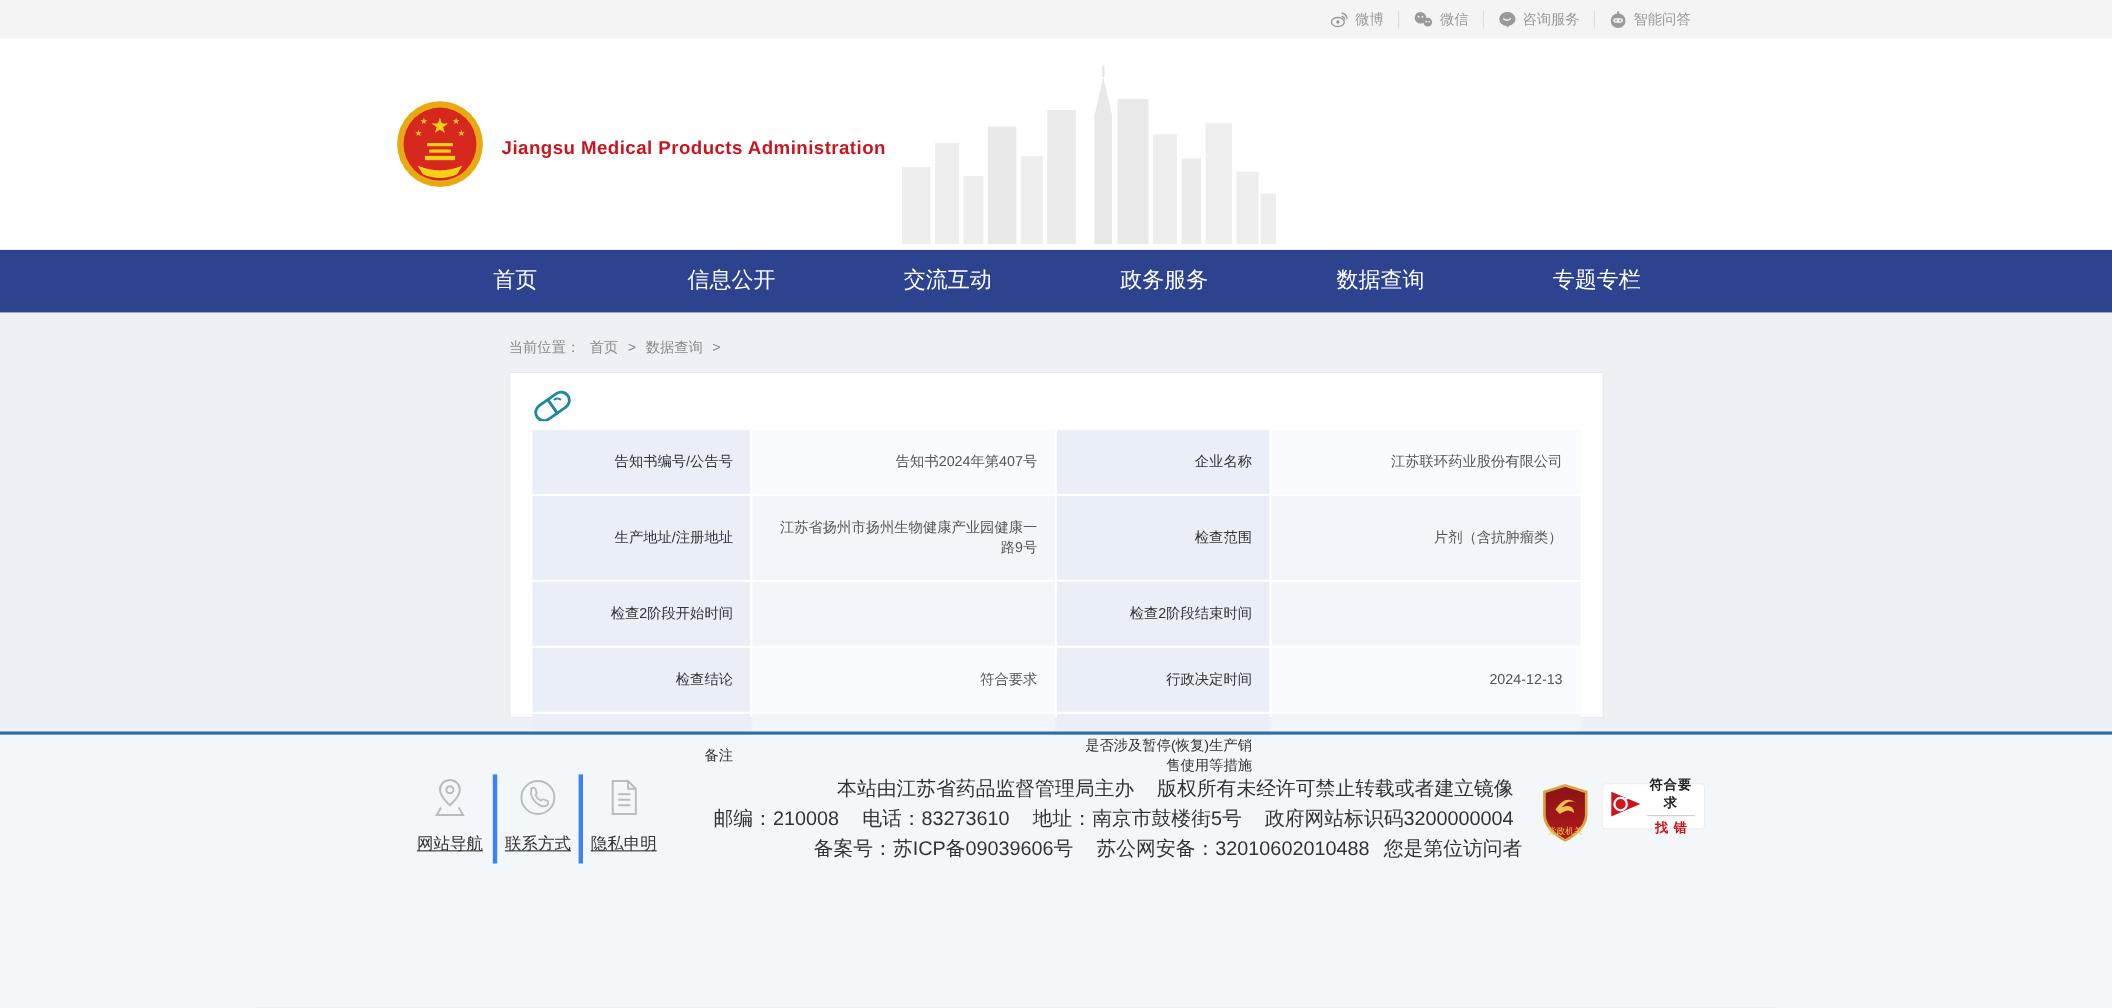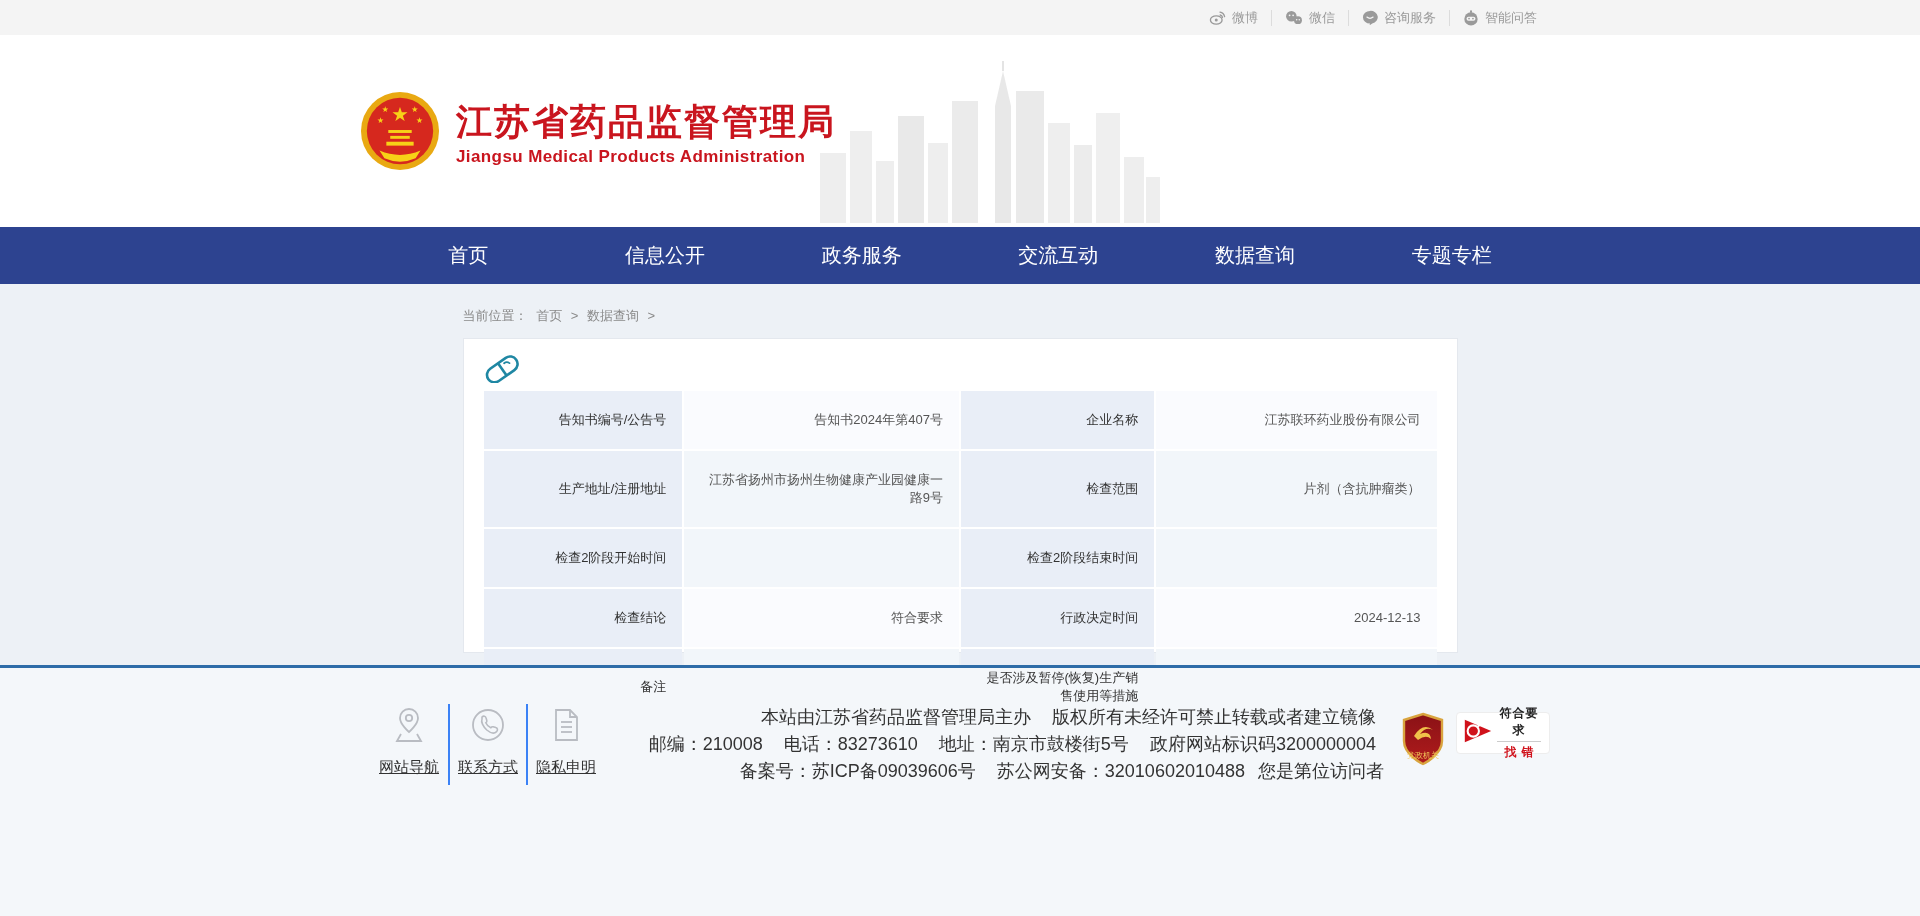--- a/index.html
+++ b/index.html
@@ -41,21 +41,21 @@
   td.lbl { background:#e9eef7; color:#333; text-align:right; }
   td.val { background:#fafbfe; color:#555; text-align:right; }
   tr.even td.val { background:#f2f6fa; }
 
   
   .footer-divider { height:3px; background:#2e6ca8; }
   .footer { height:248px; background:#f4f7fa; }
   .footer-inner { width:1180px; margin:0 auto; display:flex; padding-top:34px; }
   .footer-links { display:flex; margin-top:2px; }
   .footer-link { width:78px; text-align:center; cursor:pointer; padding:0 6px; }
-  .footer-link + .footer-link { border-left:2px solid #3b82f6; }
+  .footer-link + .footer-link { border-left:4px solid #3b82f6; }
   .footer-link .ic { height:42px; display:flex; align-items:center; justify-content:center; }
   .footer-link .lb { margin-top:12px; font-size:15px; color:#333;text-decoration:underline; }
   .footer-center { flex:1; text-align:right; font-size:18px; color:#333; line-height:27px; padding:0 16px; margin-top:2px; }
   .footer-center .seg { margin:0 8px; }
   .footer-badges { display:flex; align-items:flex-start; gap:10px; margin-top:10px; }
   .badge-shield { cursor:pointer; }
   .badge-find { cursor:pointer; width:94px; height:42px; background:#ffffff; border:1px solid #ededed; border-radius:4px; display:flex; align-items:center; padding:3px 5px; }
   .badge-find .txt { flex:1; text-align:center; }
   .badge-find .t1 { font-size:12px; font-weight:bold; color:#222; letter-spacing:1px; }
   .badge-find .dv { height:1px; background:#cccccc; margin:2px 3px; }
@@ -151,33 +151,32 @@
             <text x="56" y="22" font-size="8" fill="#f7d117" text-anchor="middle">★</text>
             <text x="21" y="33" font-size="8" fill="#f7d117" text-anchor="middle">★</text>
             <text x="61" y="33" font-size="8" fill="#f7d117" text-anchor="middle">★</text>
             <rect x="29" y="40" width="24" height="3" fill="#f7d117"></rect>
             <rect x="31" y="46" width="20" height="3" fill="#f7d117"></rect>
             <rect x="27" y="52" width="28" height="4" fill="#f7d117"></rect>
             <path d="M20 61 Q41 70 62 61 L57 69 Q41 76 25 69 Z" fill="#f7d117"></path>
           </svg>
         </span>
         <span class="logo-text">
-          <div class="cn">江苏省药品监督管理局</div>
           <div class="en">Jiangsu Medical Products Administration</div>
         </span>
       </div>
     </div>
   </div>
 
   <div class="nav">
     <div class="nav-inner">
       <div class="nav-item">首页</div>
       <div class="nav-item">信息公开</div>
+      <div class="nav-item">交流互动</div>
       <div class="nav-item">政务服务</div>
-      <div class="nav-item">交流互动</div>
       <div class="nav-item">数据查询</div>
       <div class="nav-item">专题专栏</div>
     </div>
   </div>
 
   <div class="main">
     <div class="main-inner">
       <div class="breadcrumb">
         <span>当前位置：</span>
         <span class="crumb-link">首页</span>

